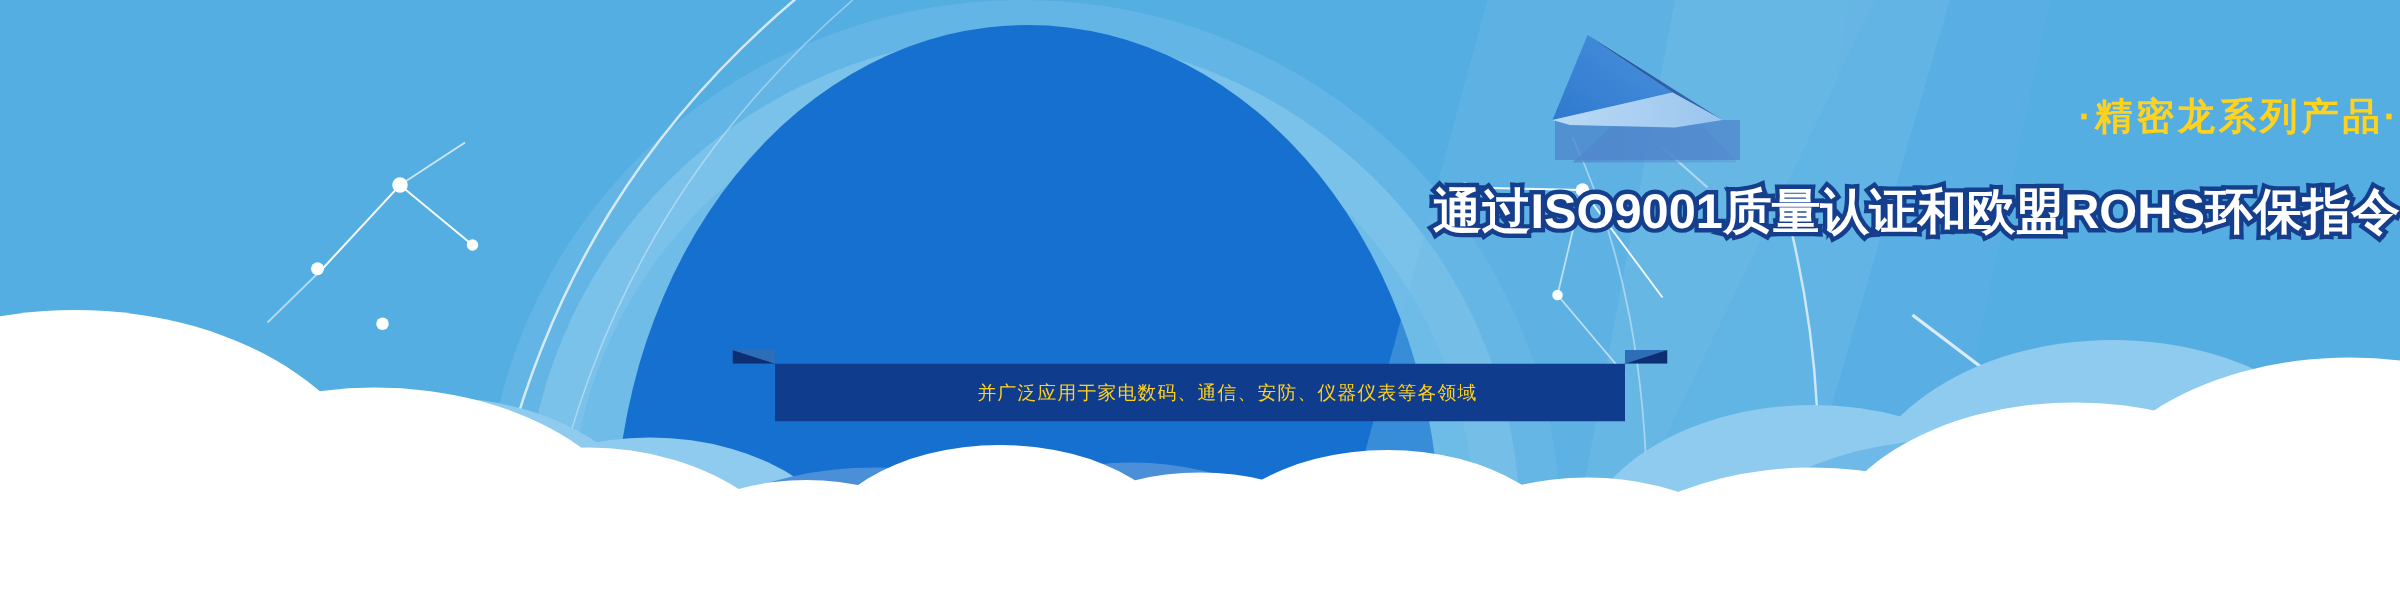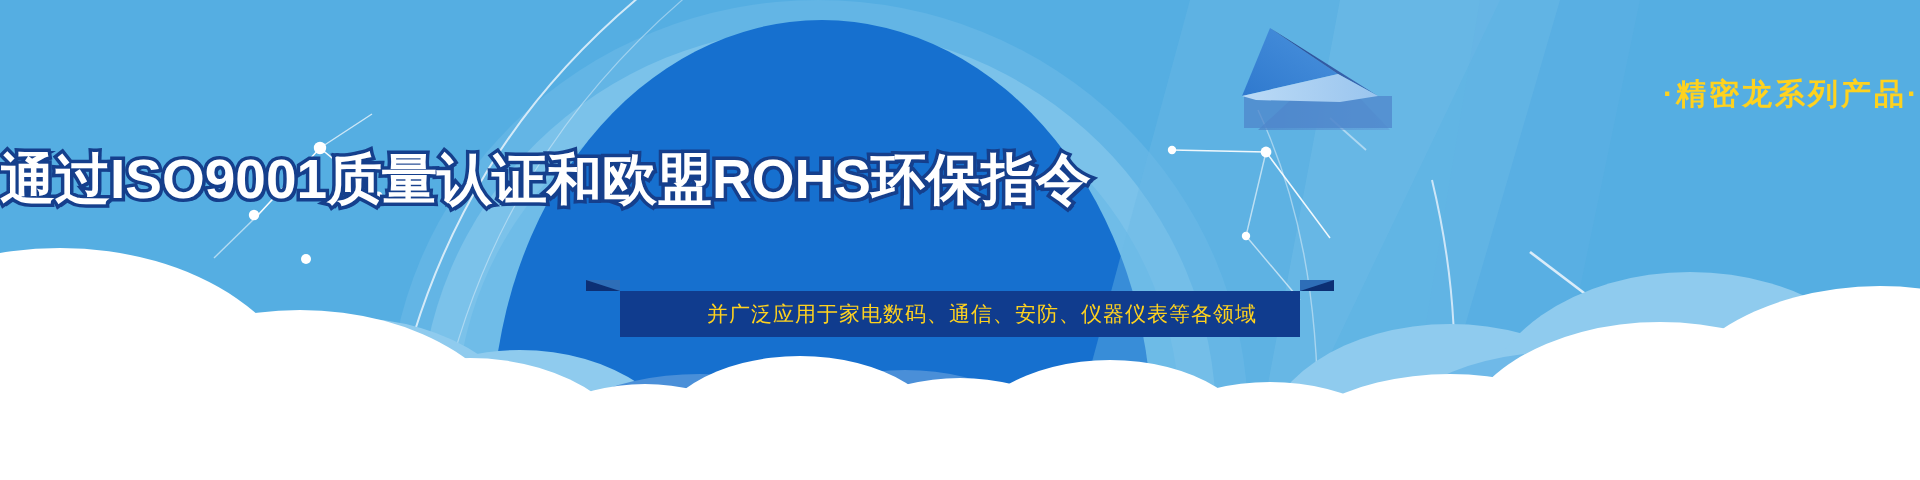--- a/index.html
+++ b/index.html
@@ -44,22 +44,22 @@
     font-weight: bold;
     letter-spacing: 3px;
     line-height: 1.2;
     white-space: nowrap;
   }
   .headline {
     position: absolute;
     left: 0;
     top: 148px;
     width: 1920px;
-    text-align: left;
-    font-size: 55px;
+    text-align: right;
+    font-size: 39px;
     font-weight: bold;
     letter-spacing: 0px;
     line-height: 1.15;
     white-space: nowrap;
     color: #ffffff;
     -webkit-text-stroke: 7px #153F8C;
     paint-order: stroke fill;
     text-shadow:
        3px 3px 0 #153F8C,
       -1px 0   0 #153F8C,
@@ -81,21 +81,21 @@
     top: 0;
     width: 680px;
     height: 46px;
     background: #103C8E;
     display: flex;
     align-items: center;
     justify-content: center;
   }
   .ribbon-text {
     color: #FFD21E;
-    font-size: 21px;
+    font-size: 15px;
     font-weight: 500;
     letter-spacing: 1px;
     white-space: nowrap;
     margin-left: 44px;
   }
   .ribbon-tail {
     position: absolute;
     top: -11px;
     width: 34px;
     height: 11px;

